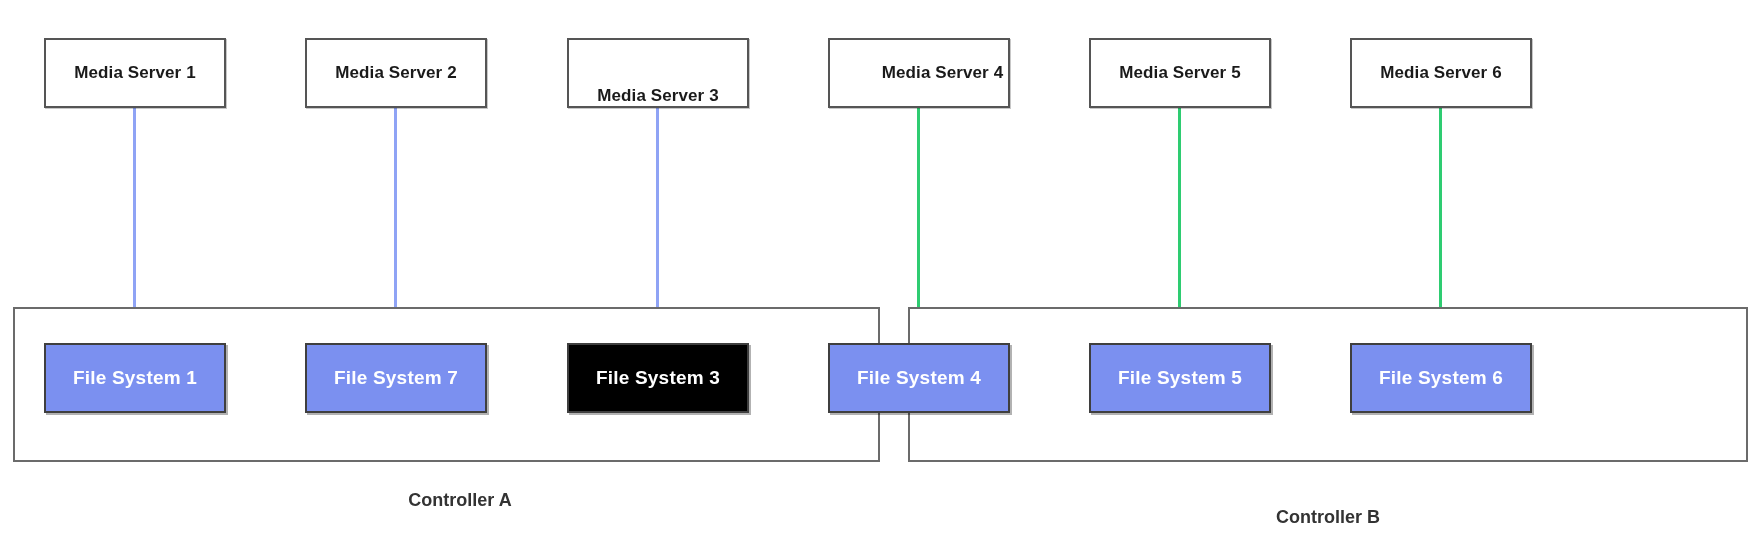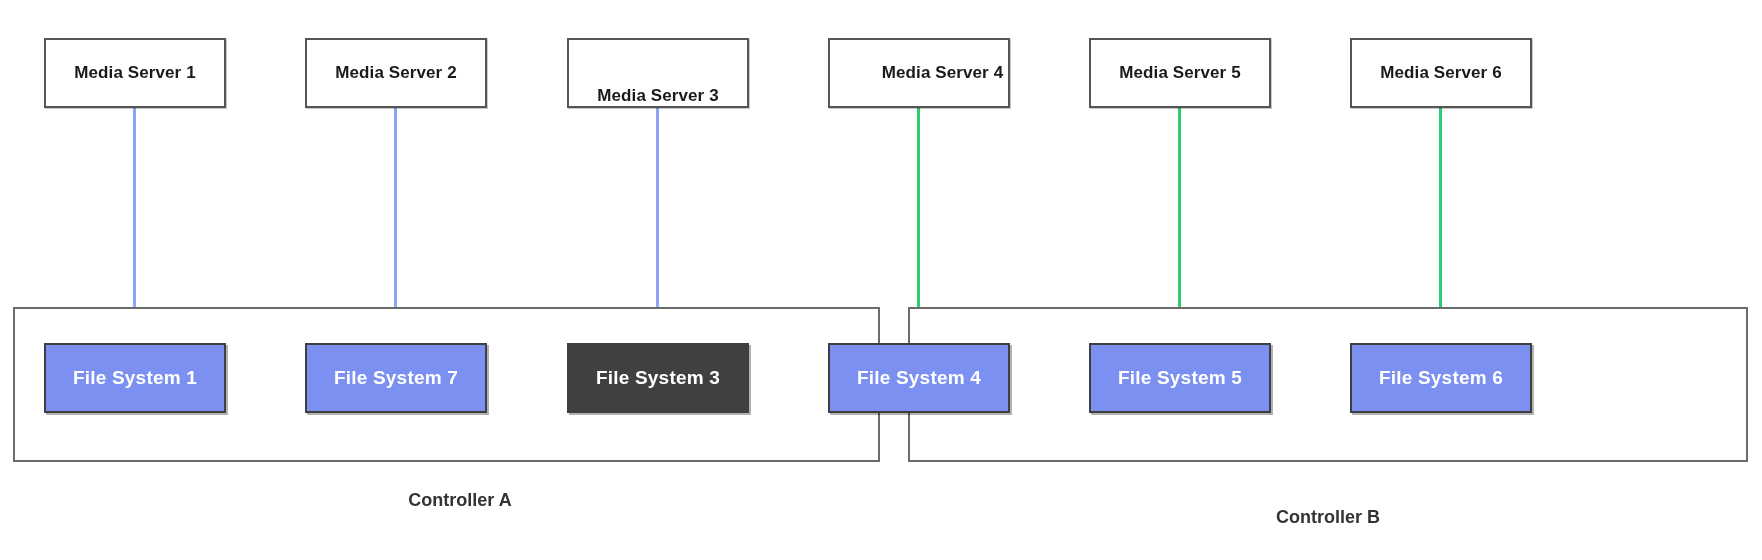--- a/index.html
+++ b/index.html
@@ -106,21 +106,21 @@
     </div>
     <div class="server-box" style="left: 305px; top: 38px; width: 182px; height: 70px;">
       <span class="box-label">Media Server 2</span>
     </div>
     <div class="fs-box" style="left: 305px; top: 343px; width: 182px; height: 70px; background: rgb(123, 144, 240);">
       <span class="box-label">File System 7</span>
     </div>
     <div class="server-box" style="left: 567px; top: 38px; width: 182px; height: 70px; align-items: flex-end;">
       <span class="box-label">Media Server 3</span>
     </div>
-    <div class="fs-box" style="left: 567px; top: 343px; width: 182px; height: 70px; background: #404040;">
+    <div class="fs-box" style="left: 567px; top: 343px; width: 182px; height: 70px; background: #000000;">
       <span class="box-label">File System 3</span>
     </div>
     <div class="controller-caption" style="left: 315px; top: 490px; width: 290px; color: rgb(51, 51, 51);">Controller A</div>
     <div class="connector" style="left: 917px; top: 108px; height: 235px; background: rgb(46, 204, 113);"></div>
     <div class="connector" style="left: 1178px; top: 108px; height: 235px; background: rgb(46, 204, 113);"></div>
     <div class="connector" style="left: 1439px; top: 108px; height: 235px; background: rgb(46, 204, 113);"></div>
     <div class="controller-box" style="left: 908px; top: 307px; width: 840px; height: 155px; border-color: rgb(107, 107, 107);"></div>
     <div class="server-box" style="left: 828px; top: 38px; width: 182px; height: 70px; padding-left: 47px;">
       <span class="box-label">Media Server 4</span>
     </div>

